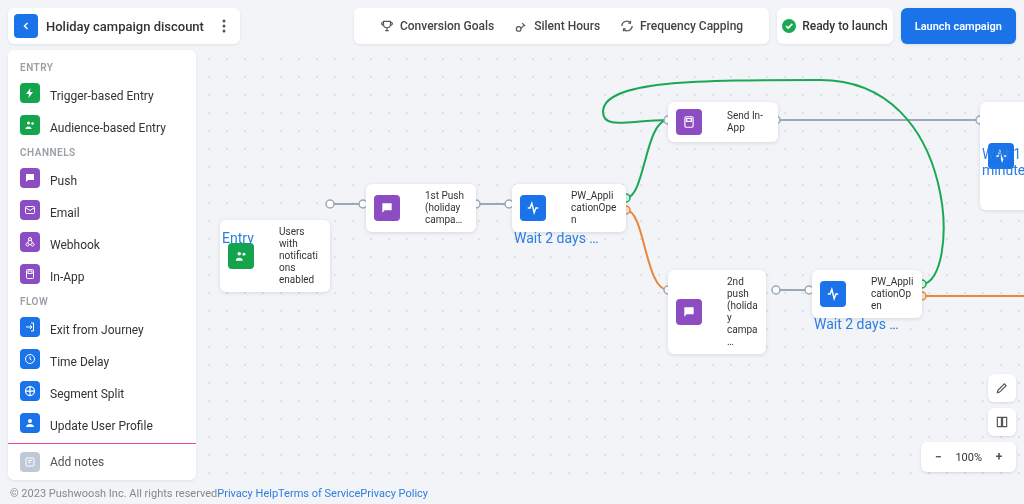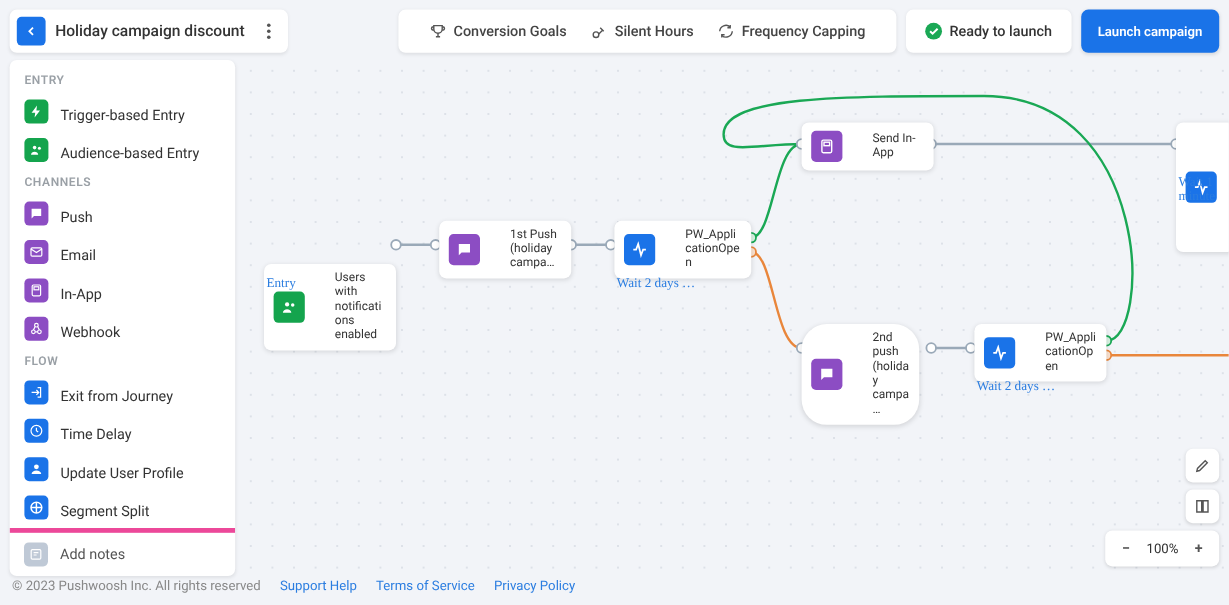--- a/index.html
+++ b/index.html
@@ -7,54 +7,54 @@
   
   .topbar { position: absolute; top: 8px; left: 8px; right: 8px; height: 36px; display: flex; align-items: center; }
   .titlecard { background: #fff; border-radius: 6px; box-shadow: 0 1px 3px rgba(0,0,0,0.08); height: 36px; display: flex; align-items: center; padding: 0 4px 0 6px; }
   .back-btn { width: 24px; height: 24px; border-radius: 4px; background: #1a73e8; display: flex; align-items: center; justify-content: center; color:#fff; cursor:pointer; }
   .titlecard .label { margin: 16px 8px; font-size: 13px; font-weight: 500; }
   .kebab { width: 24px; height:24px; display:flex; align-items:center; justify-content:center; color:#555; cursor:pointer;}
   .top-right { margin-left:auto; display:flex; align-items:center; gap:8px; }
   .pillbar { background:#fff; border-radius:6px; box-shadow:0 1px 3px rgba(0,0,0,0.08); height:36px; display:flex; align-items:center; padding:0 16px; }
   .pill { display:flex; align-items:center; height:28px; padding:0 8px; margin:0 2px; font-size:12px; color:#444; font-weight:500; cursor:pointer; }
   .pill svg, .pill .dot { margin-right:6px; }
-  .ready { background:#fff; border-radius:6px; box-shadow:0 1px 3px rgba(0,0,0,0.08); height:36px; display:flex; align-items:center; padding:0 16px; font-weight:500; color:#333;}
+  .ready { background:#fff; border-radius:6px; box-shadow:0 1px 3px rgba(0,0,0,0.08); height:36px; display:flex; align-items:center; padding:0 5px; font-weight:500; color:#333;}
   .ready .dot { width:14px; height:14px; border-radius:50%; background:#1aa855; margin-right:6px; display:inline-flex; align-items:center; justify-content:center;}
   .launch-btn { background:#1a73e8; color:#fff; border-radius:6px; height:36px; padding:0 14px; display:flex; align-items:center; font-weight:600; font-size:11px; cursor:pointer; box-shadow:0 1px 3px rgba(0,0,0,0.1); }
   
   .sidebar { position:absolute; top:50px; left:8px; width:188px; bottom:24px; background:#fff; border-radius:6px; box-shadow:0 1px 3px rgba(0,0,0,0.08); display:flex; flex-direction:column; overflow:hidden;}
   .side-scroll { flex:1; overflow-y:auto; padding:6px 0 0 0;}
   .sec { font-size:10px; letter-spacing:0.5px; color:#9aa0a6; font-weight:600; padding:6px 12px 4px;}
   .item { display:flex; align-items:flex-end; padding:6px 12px; font-size:12px; color:#333; cursor:pointer;}
   .ico { width:20px; height:20px; border-radius:4px; margin-right:10px; display:flex; align-items:center; justify-content:center; color:#fff; flex-shrink:0;}
   .grn { background:#14a44d;} .ppl { background:#8c4dc3;} .blu { background:#1a73e8;}
-  .notes { border-top:4px solid #ec4899; display:flex; align-items:center; padding:8px 12px; font-size:12px; color:#555; cursor:pointer;}
+  .notes { border-top:1px solid #ec4899; display:flex; align-items:center; padding:8px 12px; font-size:12px; color:#555; cursor:pointer;}
   .notes .ico { background:#bfc9d6; }
   .side-scroll::-webkit-scrollbar{width:8px;}
   .side-scroll::-webkit-scrollbar-thumb{background:#d0d5dd;border-radius:4px;}
   
   .canvas { position:absolute; top:50px; left:200px; right:0; bottom:24px; background-image: radial-gradient(#dde1e8 1px, transparent 1px); background-size: 18px 18px; overflow:hidden;}
   
   .node { position:absolute; background:#fff; border-radius:6px; box-shadow:0 1px 4px rgba(0,0,0,0.12); display:flex; align-items:center; padding:6px 8px; min-height:40px;gap:17px; }
   .node .nico { width:26px; height:26px; border-radius:4px; display:flex; align-items:center; justify-content:center; color:#fff; margin-right:8px; flex-shrink:0;}
   .node .ntxt { font-size:10px; line-height:12px; color:#333; max-width:72px; word-break:break-word;}
-  .caption { position:absolute; font-size:11px; color:#2b7de0; cursor:pointer;font-family:Liberation Serif, serif;}
+  .caption { position:absolute; font-size:14px; color:#2b7de0; cursor:pointer;}
   
   svg.wires { position:absolute; inset:0; width:100%; height:100%; pointer-events:none; overflow:visible;}
   .port { fill:#fff; stroke:#9aa9b8; stroke-width:1.5;}
   .port.grn { stroke:#1aa855; fill:#d8f3e3;}
   .port.org { stroke:#e9863b; fill:#fbe2cf;}
   
   .zoomer { position:absolute; right:8px; bottom:8px; background:#fff; border-radius:6px; box-shadow:0 1px 3px rgba(0,0,0,0.12); height:30px; display:flex; align-items:center; padding:0 6px;}
   .zbtn { width:22px; height:22px; display:flex; align-items:center; justify-content:center; color:#555; font-weight:700; cursor:pointer;}
   .zval { font-size:11px; color:#333; padding:0 6px;}
   .sidebtns { position:absolute; right:8px; bottom:44px; display:flex; flex-direction:column; gap:6px;}
   .sidebtn { width:28px; height:28px; background:#fff; border-radius:6px; box-shadow:0 1px 3px rgba(0,0,0,0.12); display:flex; align-items:center; justify-content:center; color:#555; cursor:pointer;}
   
-  .footer { position:absolute; left:0; right:0; bottom:0; height:22px; display:flex; align-items:flex-start; font-size:11px; color:#888; padding:0 10px; gap:16px;}
+  .footer { position:absolute; left:0; right:0; bottom:0; height:22px; display:flex; align-items:center; font-size:11px; color:#888; padding:0 10px; }
   .footer a { color:#2b7de0; text-decoration:none; cursor:pointer;}
 </style>
 </head>
 <body>
 
 <div class="topbar">
   <div class="titlecard">
     <div class="back-btn">
       <svg width="12" height="12" viewBox="0 0 24 24" fill="none" stroke="currentColor" stroke-width="3">
           <path d="M15 18l-6-6 6-6"></path>
@@ -144,73 +144,73 @@
           <svg width="12" height="12" viewBox="0 0 24 24" fill="none" stroke="currentColor" stroke-width="2">
             <rect x="3" y="5" width="18" height="14" rx="2"></rect>
             <path d="M3 7l9 6 9-6"></path>
           </svg>
         </span>
       <span>Email</span>
     </div>
     <div class="item">
       <span class="ico ppl">
           <svg width="12" height="12" viewBox="0 0 24 24" fill="none" stroke="currentColor" stroke-width="2">
-            <rect x="5" y="3" width="14" height="18" rx="2"></rect>
-            <rect x="8" y="6" width="8" height="5"></rect>
-          </svg>
-        </span>
-      <span>In-App</span>
-    </div>
-    <div class="item">
-      <span class="ico ppl">
-          <svg width="12" height="12" viewBox="0 0 24 24" fill="none" stroke="currentColor" stroke-width="2">
             <circle cx="7" cy="17" r="3"></circle>
             <circle cx="17" cy="17" r="3"></circle>
             <circle cx="12" cy="6" r="3"></circle>
             <path d="M10 8l-3 6M14 8l3 6M10 17h4"></path>
           </svg>
         </span>
       <span>Webhook</span>
     </div>
+    <div class="item">
+      <span class="ico ppl">
+          <svg width="12" height="12" viewBox="0 0 24 24" fill="none" stroke="currentColor" stroke-width="2">
+            <rect x="5" y="3" width="14" height="18" rx="2"></rect>
+            <rect x="8" y="6" width="8" height="5"></rect>
+          </svg>
+        </span>
+      <span>In-App</span>
+    </div>
 
     <div class="sec">FLOW</div>
     <div class="item">
       <span class="ico blu">
           <svg width="12" height="12" viewBox="0 0 24 24" fill="none" stroke="currentColor" stroke-width="2">
             <path d="M14 4h5v16h-5M4 12h12M12 8l4 4-4 4"></path>
           </svg>
         </span>
       <span>Exit from Journey</span>
     </div>
     <div class="item">
       <span class="ico blu">
           <svg width="12" height="12" viewBox="0 0 24 24" fill="none" stroke="currentColor" stroke-width="2">
             <circle cx="12" cy="12" r="9"></circle>
             <path d="M12 7v5l3 2"></path>
           </svg>
         </span>
       <span>Time Delay</span>
+    </div>
+    <div class="item">
+      <span class="ico blu">
+          <svg width="12" height="12" viewBox="0 0 24 24" fill="none" stroke="currentColor" stroke-width="2.5">
+            <circle cx="12" cy="12" r="9"></circle>
+            <path d="M12 3v18M3 12h18"></path>
+          </svg>
+        </span>
+      <span>Segment Split</span>
     </div>
     <div class="item">
       <span class="ico blu">
           <svg width="12" height="12" viewBox="0 0 24 24" fill="currentColor">
             <circle cx="12" cy="8" r="4"></circle>
             <path d="M4 20c0-4 4-6 8-6s8 2 8 6"></path>
           </svg>
         </span>
       <span>Update User Profile</span>
-    </div>
-    <div class="item">
-      <span class="ico blu">
-          <svg width="12" height="12" viewBox="0 0 24 24" fill="none" stroke="currentColor" stroke-width="2.5">
-            <circle cx="12" cy="12" r="9"></circle>
-            <path d="M12 3v18M3 12h18"></path>
-          </svg>
-        </span>
-      <span>Segment Split</span>
     </div>
     <div class="item">
       
       
     </div>
 
   </div>
   <div class="notes">
     <span class="ico">
         <svg width="12" height="12" viewBox="0 0 24 24" fill="none" stroke="#fff" stroke-width="2">
@@ -300,21 +300,21 @@
   <div class="node" style="left:780px; top:52px; width:80px;">
     <span class="nico blu">
         <svg width="14" height="14" viewBox="0 0 24 24" fill="none" stroke="currentColor" stroke-width="2.5">
           <path d="M3 12h4l3-8 4 16 3-8h4"></path>
         </svg>
       </span>
     <span class="ntxt">PW_ScreenOpen</span>
   </div>
   <div class="caption" style="left:782px; top:96px;">Wait 1 minute</div>
 
-  <div class="node" style="left:468px; top:220px; width:98px;border-radius:21px;">
+  <div class="node" style="left:468px; top:220px; width:98px;">
     <span class="nico ppl">
         <svg width="14" height="14" viewBox="0 0 24 24" fill="currentColor">
           <path d="M4 4h16v12H8l-4 4z"></path>
         </svg>
       </span>
     <span class="ntxt">2nd push (holiday campa…</span>
   </div>
 
   <div class="node" style="left:612px; top:220px; width:110px;">
     <span class="nico blu">
@@ -340,16 +340,16 @@
   </div>
   <div class="zoomer">
     <div class="zbtn">−</div>
     <div class="zval">100%</div>
     <div class="zbtn">+</div>
   </div>
 </div>
 
 <div class="footer">
   <span>© 2023 Pushwoosh Inc. All rights reserved</span>
-  <a>Support Help</a>
+  <a>Privacy Help</a>
   <a>Terms of Service</a>
   <a>Privacy Policy</a>
 </div>
 
 </body></html>

